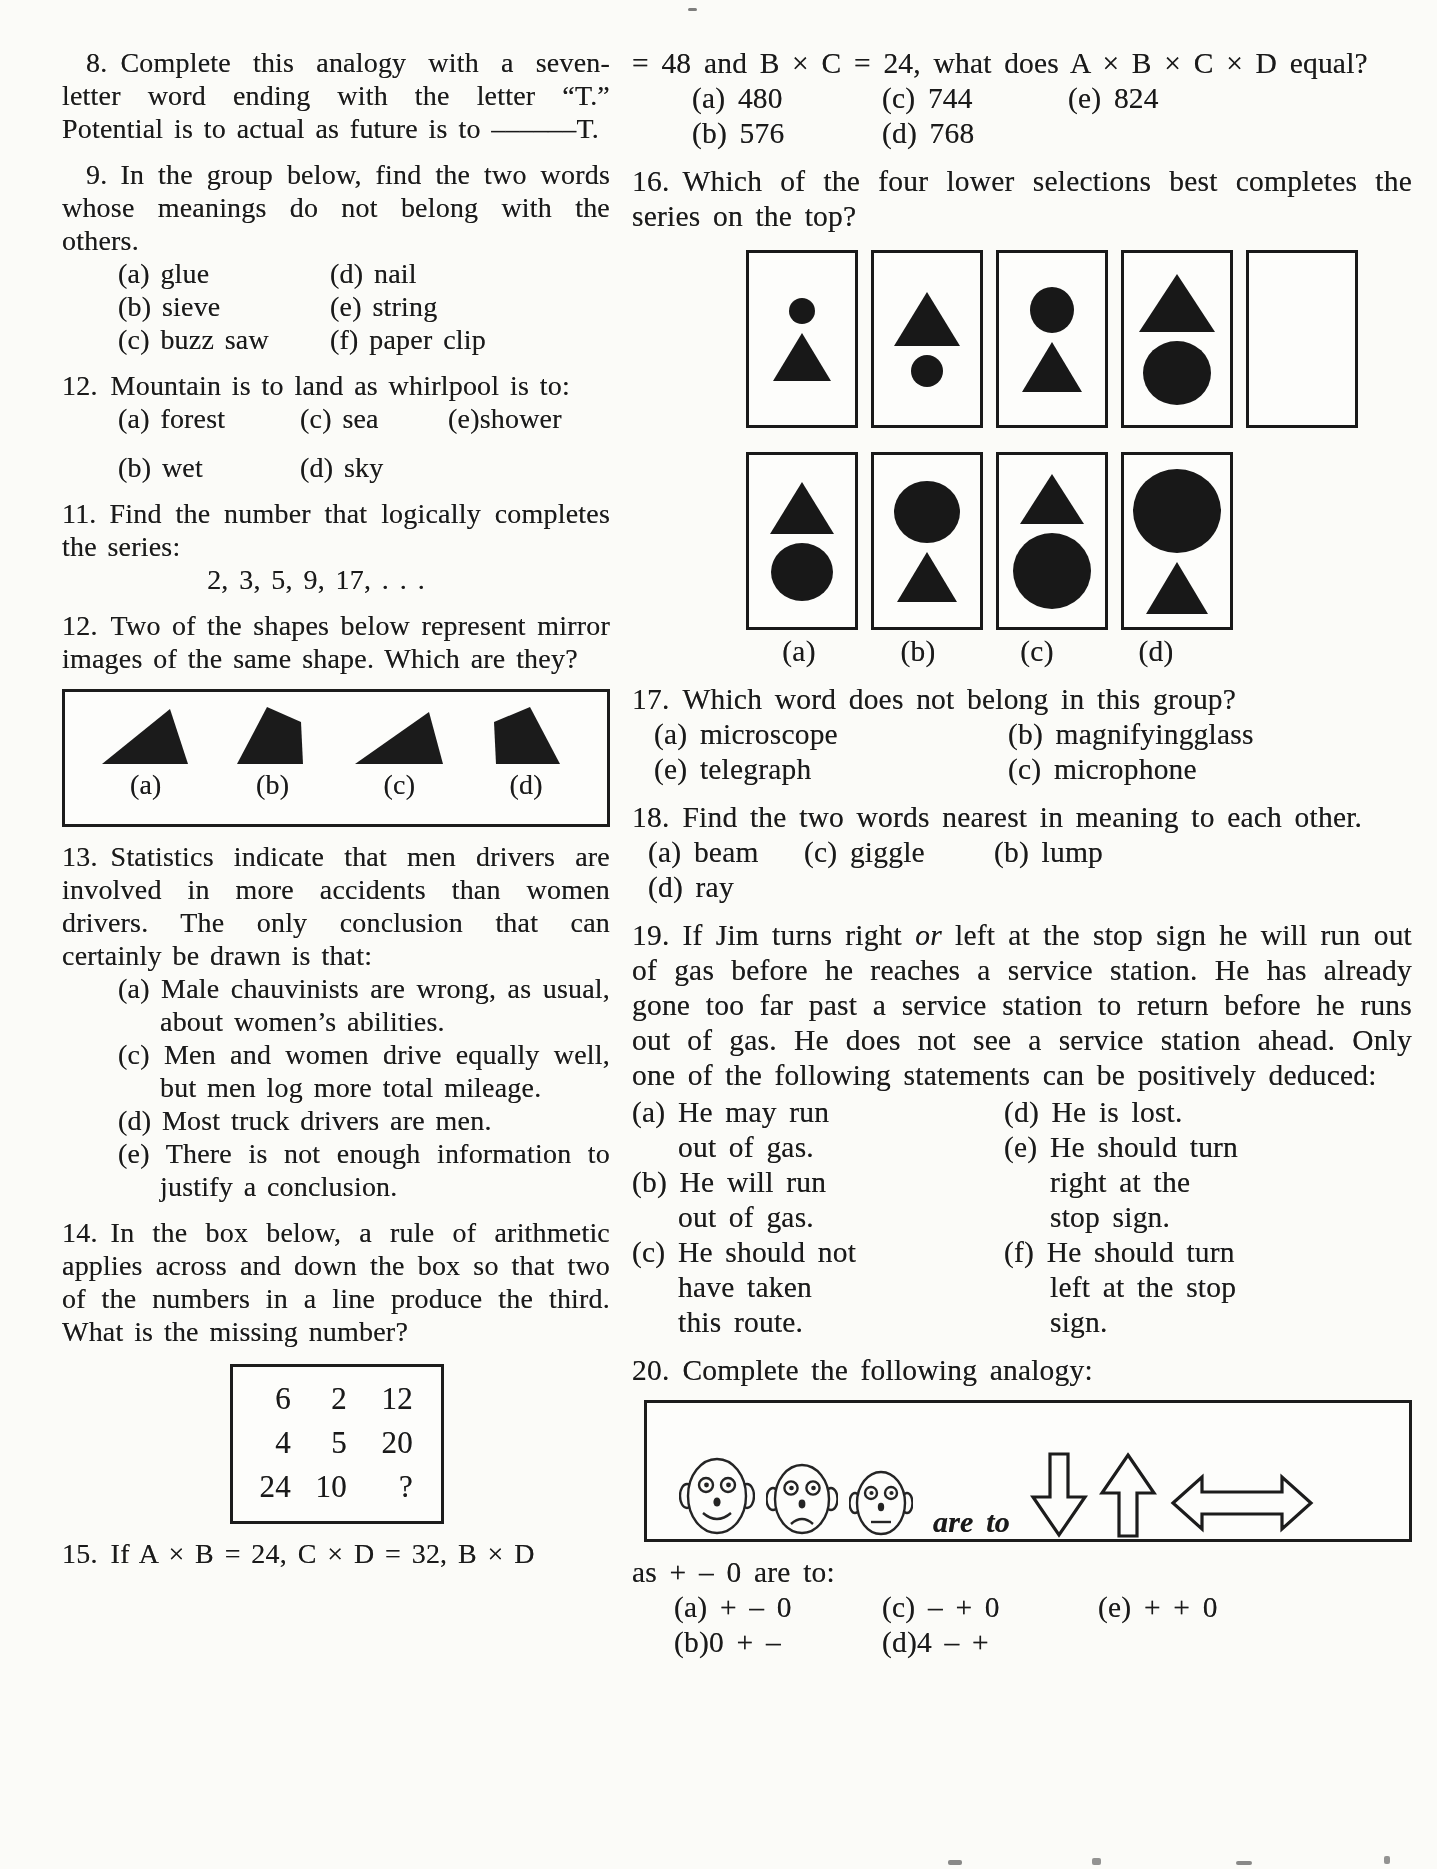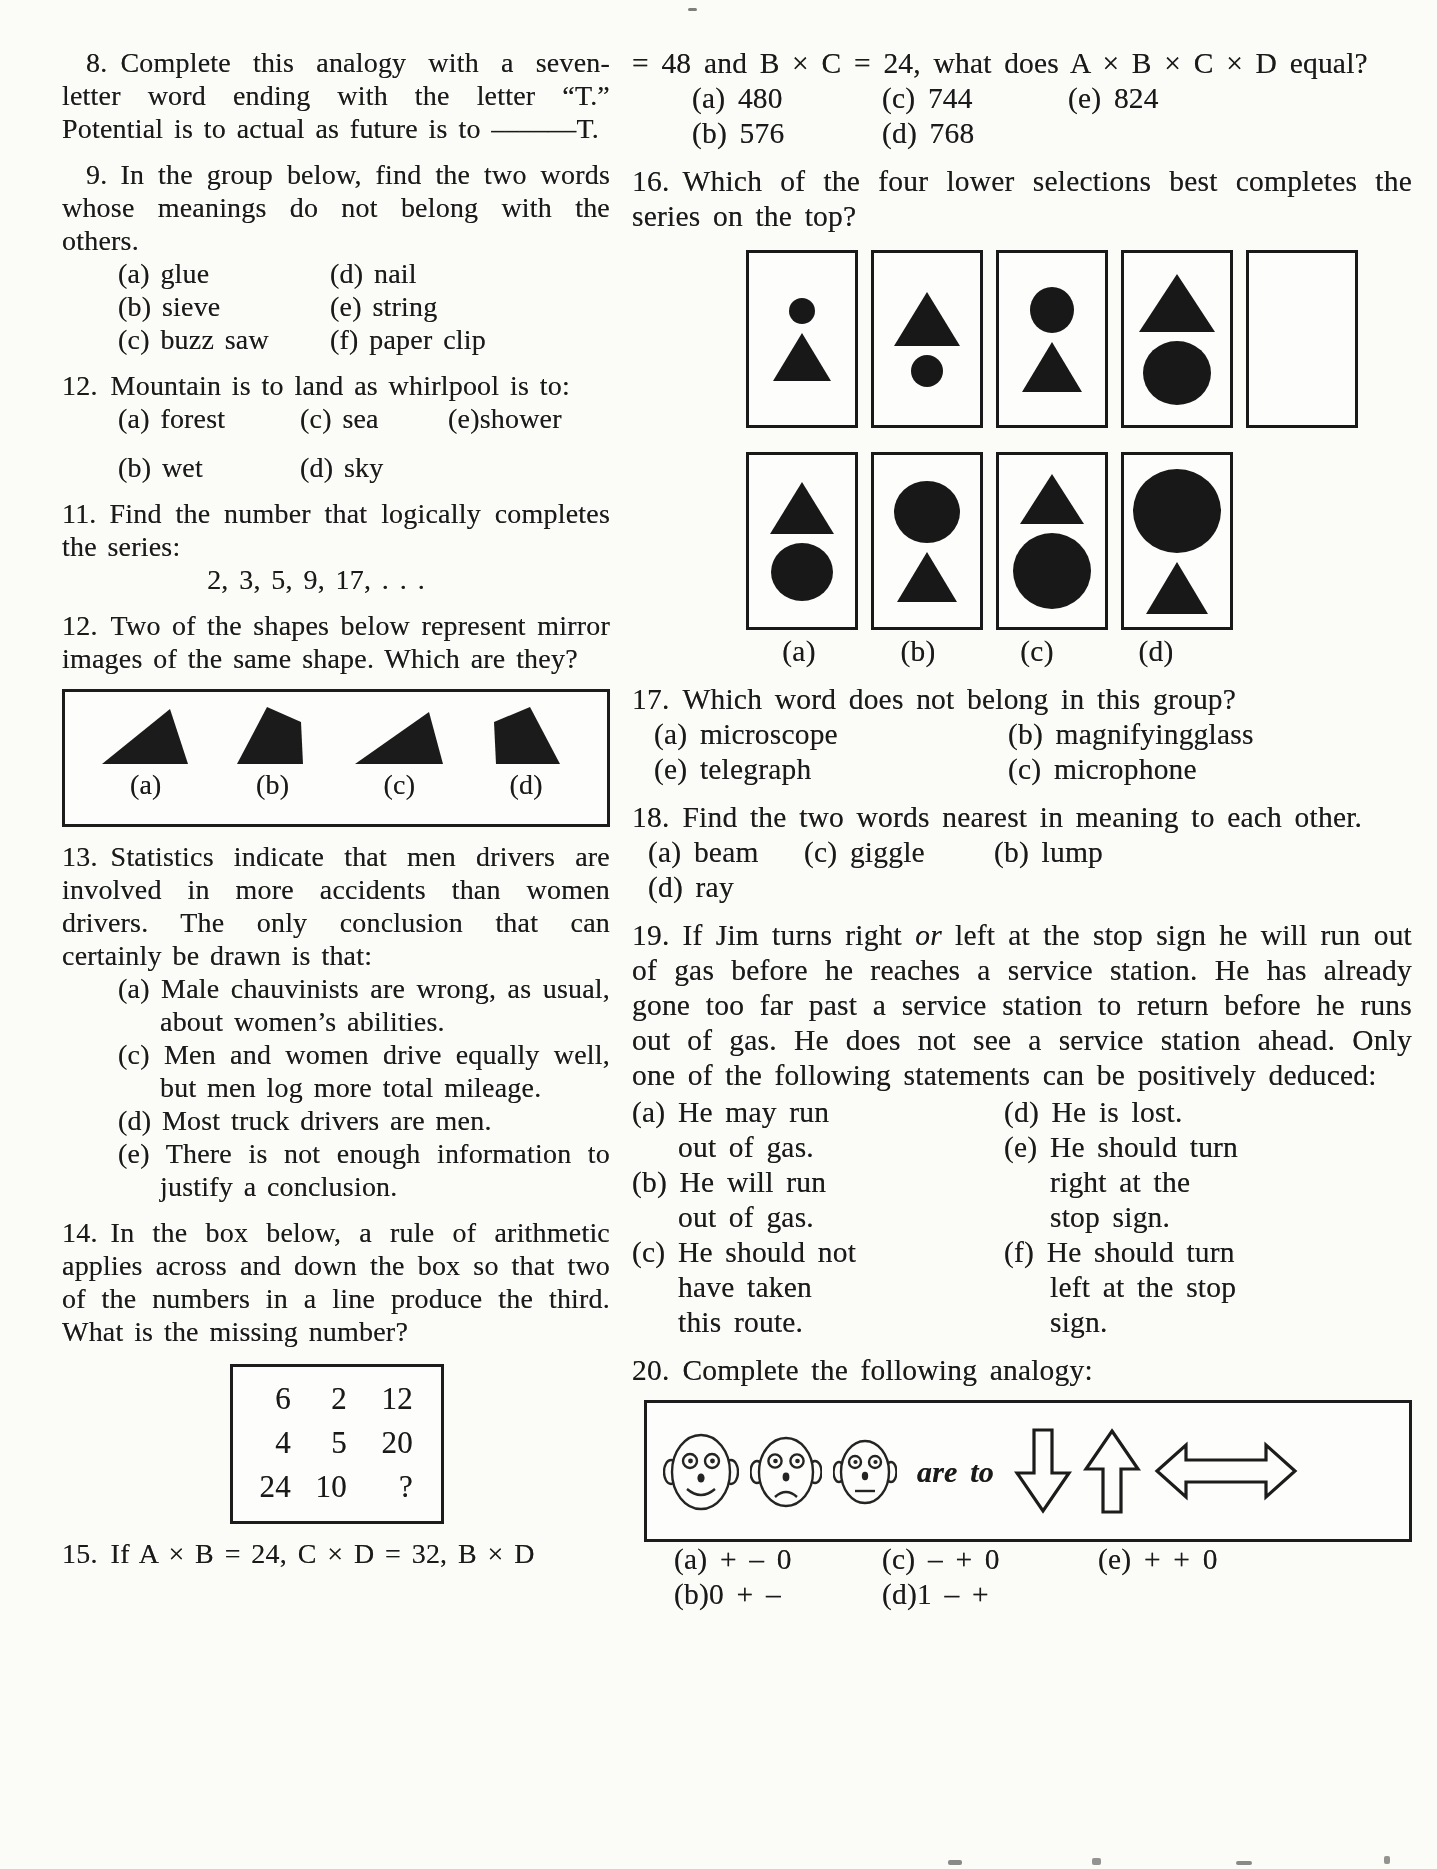--- a/index.html
+++ b/index.html
@@ -41,21 +41,21 @@
     display:flex;flex-direction:column;align-items:center;justify-content:center;gap:9px;}
   .lbl16{margin-left:114px;display:flex;gap:13px;margin-top:4px;}
   .lbl16 span{width:106px;text-align:center;}
   
   .o19wrap{display:flex;margin-top:2px;}
   .o19colL{width:372px;display:flex;flex-direction:column;}
   .o19colR{width:400px;display:flex;flex-direction:column;}
   .o19{padding-left:46px;text-indent:-46px;white-space:pre-line;text-align:left;}
   
   .fig20{margin-top:12px;margin-left:12px;border:3px solid #1c1c1c;height:136px;
-    display:flex;align-items:center;padding:0 16px;gap:11px;background:#fdfdfb;}
+    display:flex;align-items:flex-end;padding:0 32px;gap:11px;background:#fdfdfb;}
   .areto{font-style:italic;font-weight:bold;font-size:30px;margin:0 9px;white-space:nowrap;}
   svg{display:block;}
   .art{position:absolute;background:#2c2c2c;border-radius:2px;}
 </style>
 </head>
 <body>
 
 <div class="col col-left">
 
   <p class="q first ind1"><span class="qnum">8.</span><span>Complete this analogy with a seven-letter word ending with the letter “T.” Potential is to actual as future is to ––––––T.</span></p>
@@ -305,26 +305,27 @@
         <polygon points="20,3 38,3 38,46 55,46 29,84 3,46 20,46" fill="#fdfdfb" stroke="#1c1c1c" stroke-width="3.2"></polygon>
       </svg>
     <svg width="58" height="88" viewBox="0 0 58 88">
         <polygon points="29,4 55,42 38,42 38,85 20,85 20,42 3,42" fill="#fdfdfb" stroke="#1c1c1c" stroke-width="3.2"></polygon>
       </svg>
     <svg width="148" height="72" viewBox="0 0 148 72">
         <polygon points="5,36 34,10 34,25 114,25 114,10 143,36 114,62 114,47 34,47 34,62" fill="#fdfdfb" stroke="#1c1c1c" stroke-width="3.2"></polygon>
       </svg>
   </div>
 
+  <p class="q">as + – 0 are to:</p>
   <div class="og og20">
     <span>(a) + – 0</span>
       <span>(c) – + 0</span>
       <span>(e) + + 0</span>
     <span>(b)0 + –</span>
-      <span>(d)1 – +</span>
+      <span>(d)4 – +</span>
       <span></span>
   </div>
 </div>
 
 <div class="art" style="left:688px;top:8px;width:9px;height:3px;opacity:.6;"></div>
 <div class="art" style="left:948px;top:1860px;width:14px;height:5px;opacity:.55;"></div>
 <div class="art" style="left:1092px;top:1858px;width:9px;height:7px;opacity:.5;"></div>
 <div class="art" style="left:1236px;top:1861px;width:16px;height:4px;opacity:.55;"></div>
 <div class="art" style="left:1384px;top:1856px;width:6px;height:8px;opacity:.5;"></div>
 

